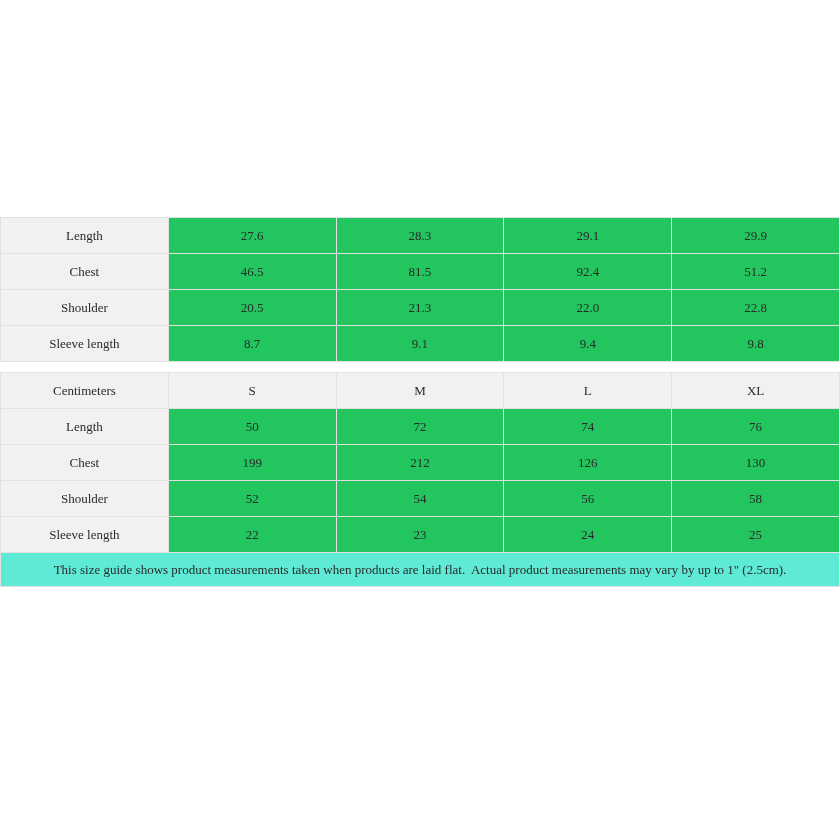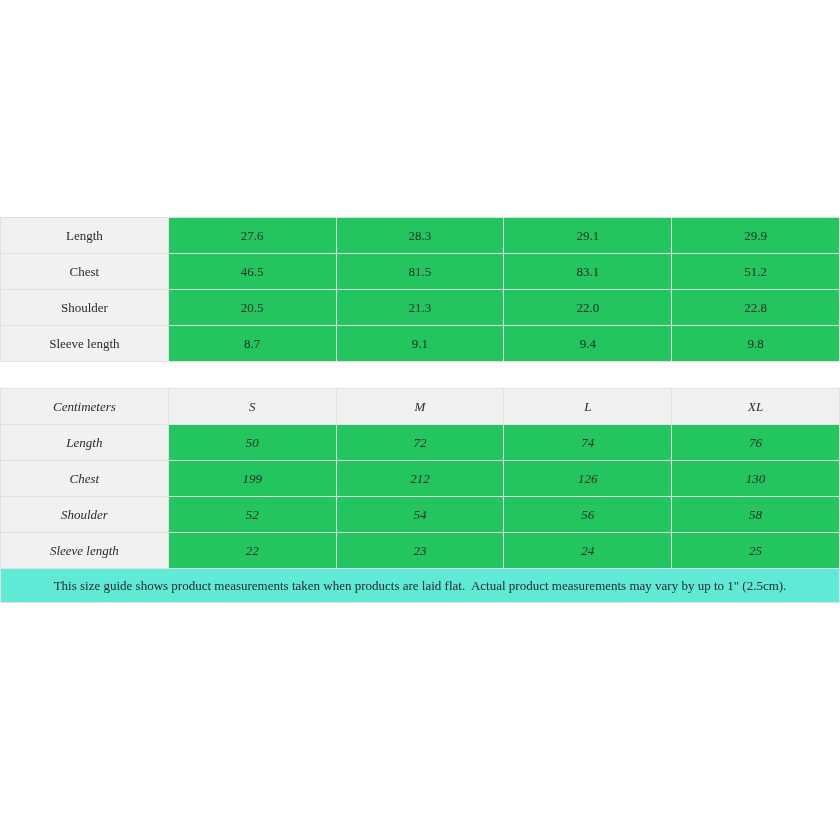--- a/index.html
+++ b/index.html
@@ -34,22 +34,21 @@
     text-align: center;
     vertical-align: middle;
     font-size: 13px;
     line-height: 35px;
     background: #22c55e;
   }
   table.size-table td.head {
     background: #f1f1f1;
   }
   table.cm-table {
-    margin-top: 26px;
-    font-style: italic;
+    margin-top: 10px;
   }
   .footer-note {
     width: 840px;
     box-sizing: border-box;
     border: 1px solid #e1e1e1;
     border-top: none;
     height: 34px;
     display: flex;
     align-items: center;
     justify-content: center;
@@ -69,21 +68,21 @@
         <td class="head">Length</td>
         <td>27.6</td>
         <td>28.3</td>
         <td>29.1</td>
         <td>29.9</td>
       </tr>
       <tr>
         <td class="head">Chest</td>
         <td>46.5</td>
         <td>81.5</td>
-        <td>83.1</td>
+        <td>92.4</td>
         <td>51.2</td>
       </tr>
       <tr>
         <td class="head">Shoulder</td>
         <td>20.5</td>
         <td>21.3</td>
         <td>22.0</td>
         <td>22.8</td>
       </tr>
       <tr>

